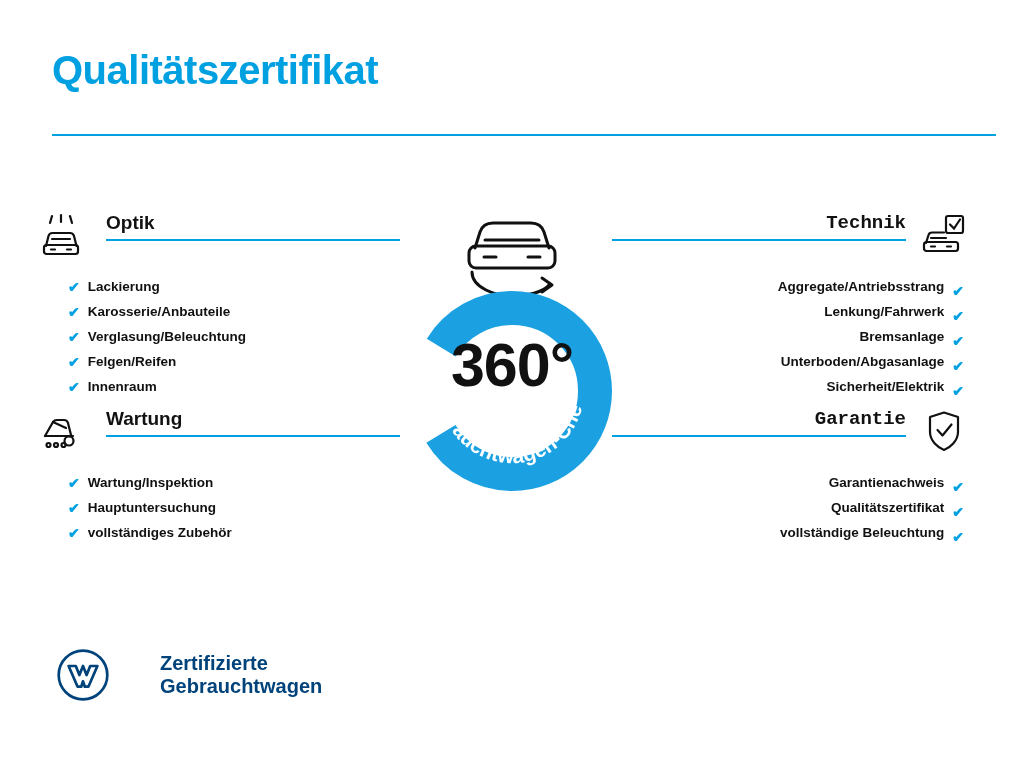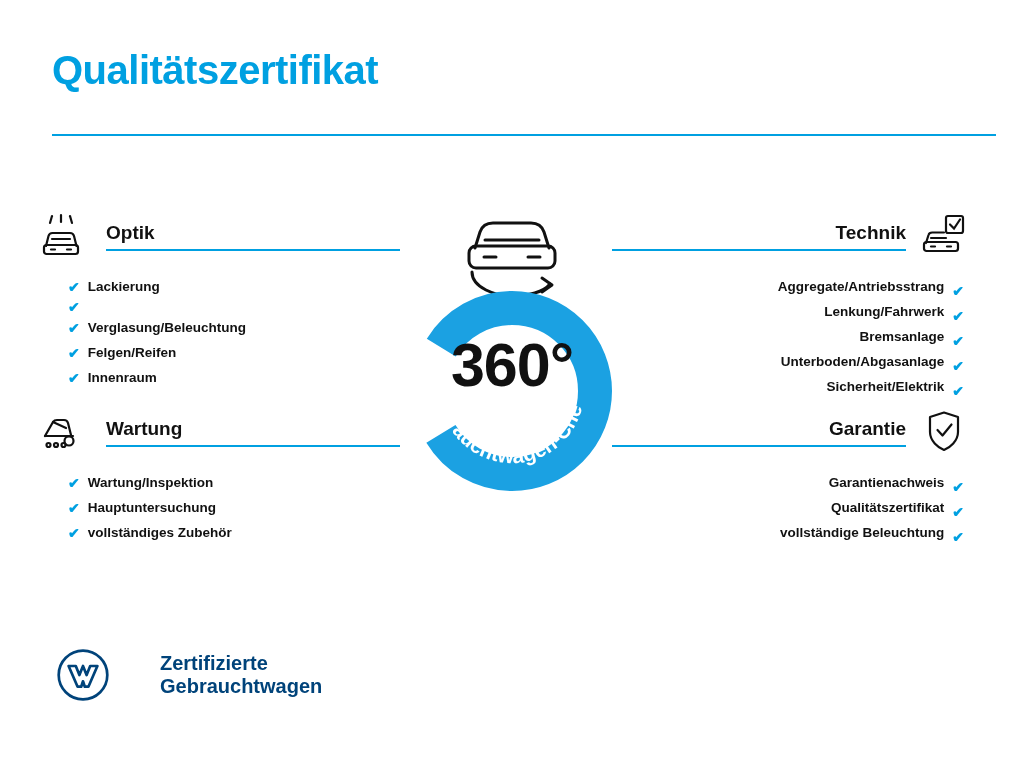--- a/index.html
+++ b/index.html
@@ -40,26 +40,26 @@
     background: #00a0e1;
   }
 
   
   .section {
     position: absolute;
     width: 360px;
   }
   .section-head {
     display: flex;
-    align-items: center;
+    align-items: flex-start;
     gap: 10px;
     height: 48px;
   }
   .section.left .section-head { justify-content: flex-start; }
-  .section.right .section-head { justify-content: flex-end; }
+  .section.right .section-head { justify-content: flex-end; font-family: Liberation Mono, monospace; }
 
   .section-icon {
     width: 56px;
     height: 48px;
     flex: 0 0 56px;
     display: flex;
     align-items: center;
     justify-content: center;
   }
   .head-text-wrap {
@@ -182,20 +182,21 @@
         <div class="head-underline"></div>
       </div>
     </div>
     <ul class="items">
       <li>
           <span class="check">✔</span>
           <span>Lackierung</span>
         </li>
       <li>
           <span class="check">✔</span>
+          <span>Karosserie/Anbauteile</span>
         </li>
       <li>
           <span class="check">✔</span>
           <span>Verglasung/Beleuchtung</span>
         </li>
       <li>
           <span class="check">✔</span>
           <span>Felgen/Reifen</span>
         </li>
       <li>

